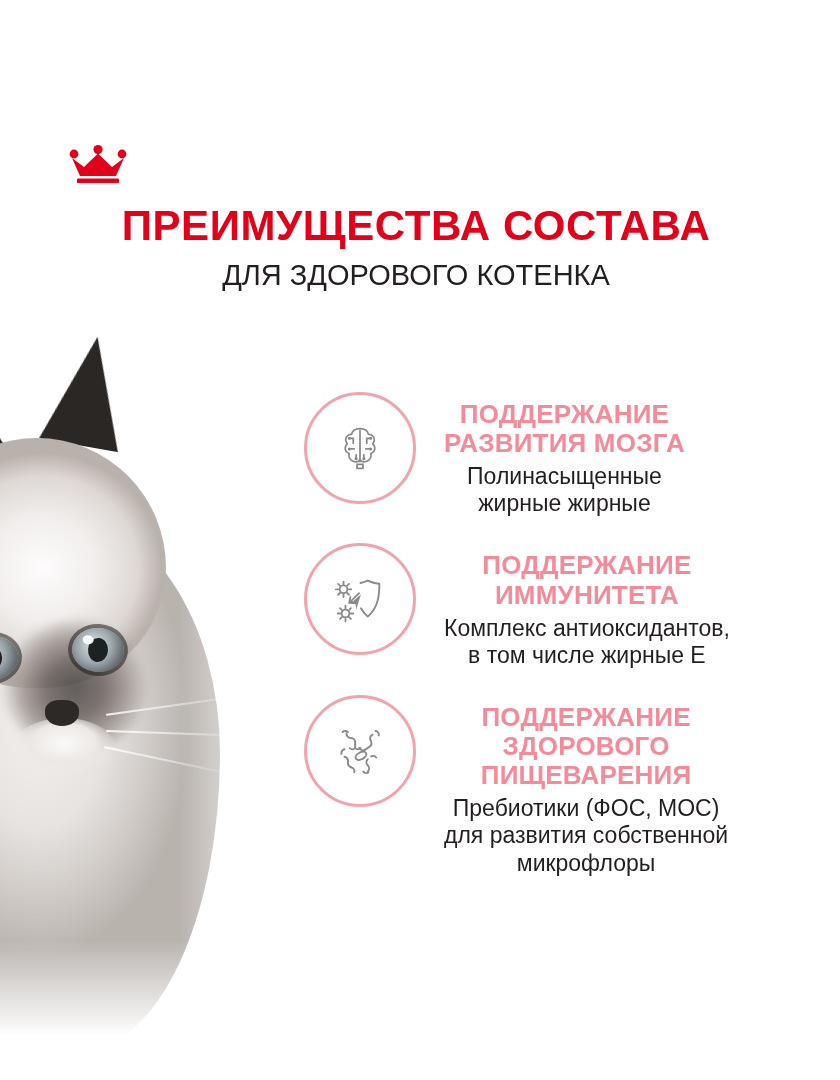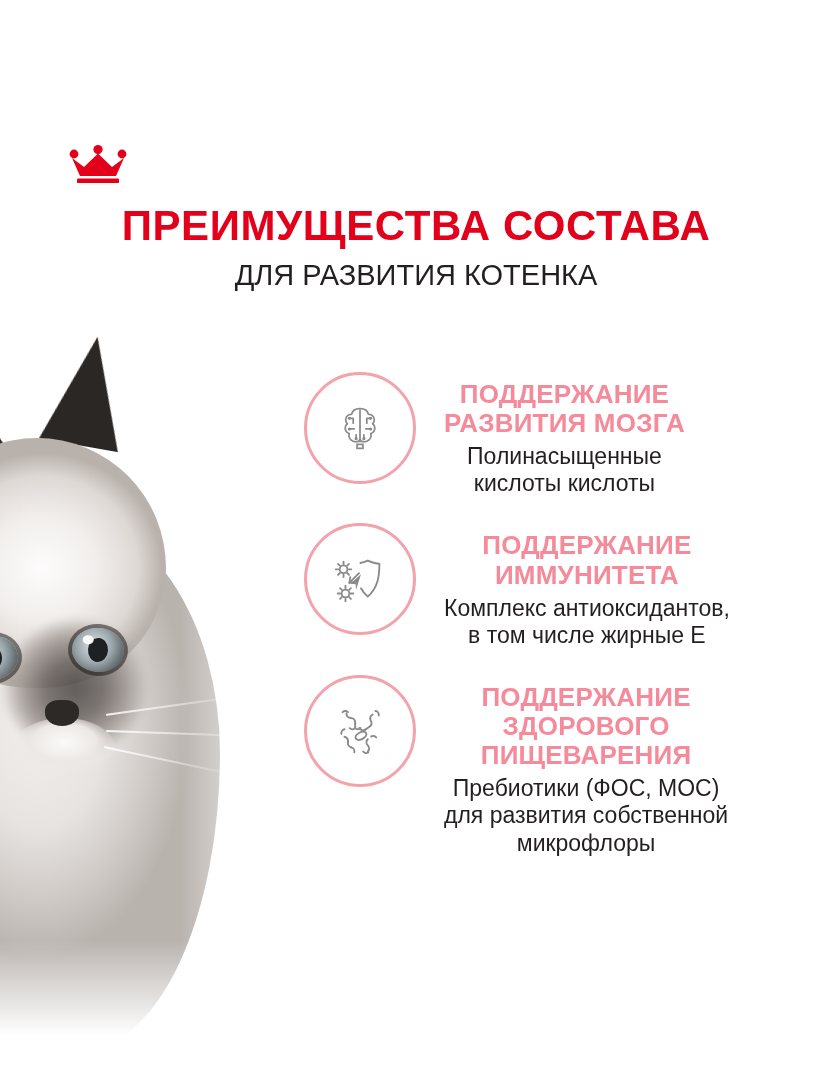--- a/index.html
+++ b/index.html
@@ -199,21 +199,21 @@
     color: #231f20;
     line-height: 1.1;
     margin: 12px 0 0 0;
     white-space: nowrap;
   }
 
   
   .benefits {
     position: absolute;
     left: 304px;
-    top: 372px;
+    top: 392px;
     width: 520px;
   }
   .benefit {
     display: flex;
     align-items: flex-start;
     margin-bottom: 26px;
   }
   .benefit-icon {
     flex: 0 0 auto;
     width: 106px;
@@ -287,21 +287,21 @@
         <circle cx="30" cy="4.6" r="4.6"></circle>
         <circle cx="54" cy="9" r="4.4"></circle>
         <path d="M4 13 L12 31 L48 31 L56 13 L44 22 L30 8.5 L16 22 Z"></path>
         <rect x="9" y="33.5" width="42" height="4.6" rx="1.2"></rect>
       </g>
     </svg>
   </div>
 
   <div class="heading-block">
     <h1 class="title-main">ПРЕИМУЩЕСТВА СОСТАВА</h1>
-    <h2 class="title-sub">ДЛЯ РАЗВИТИЯ КОТЕНКА</h2>
+    <h2 class="title-sub">ДЛЯ ЗДОРОВОГО КОТЕНКА</h2>
   </div>
 
   <div class="benefits">
 
     <div class="benefit b1">
       <div class="benefit-icon">
         <svg viewBox="0 0 64 64" width="62" height="62" aria-hidden="true">
           <g fill="none" stroke="#8a8a8a" stroke-width="1.8" stroke-linecap="round" stroke-linejoin="round">
             <path d="M32 12c-5 0-8 2.6-8.6 5.6-3.6.3-6.2 2.8-6.2 6 0 1.6.6 3 1.7 4-1.4 1.1-2.2 2.7-2.2 4.5 0 2.6 1.7 4.8 4.2 5.6-.2.7-.3 1.4-.3 2.1 0 3.6 3 6.4 7 6.4 2 0 3.8-.8 4.9-2"></path>
             <path d="M32 12c5 0 8 2.6 8.6 5.6 3.6.3 6.2 2.8 6.2 6 0 1.6-.6 3-1.7 4 1.4 1.1 2.2 2.7 2.2 4.5 0 2.6-1.7 4.8-4.2 5.6.2.7.3 1.4.3 2.1 0 3.6-3 6.4-7 6.4-2 0-3.8-.8-4.9-2"></path>
@@ -314,21 +314,21 @@
             <circle cx="28" cy="43" r="1.6" fill="#8a8a8a" stroke="none"></circle>
             <circle cx="36" cy="43" r="1.6" fill="#8a8a8a" stroke="none"></circle>
           </g>
           <path d="M29 49h6v4h-6z" fill="none" stroke="#8a8a8a" stroke-width="1.8"></path>
         </svg>
       </div>
       <div class="benefit-text">
         <p class="benefit-title">ПОДДЕРЖАНИЕ
 РАЗВИТИЯ МОЗГА</p>
         <p class="benefit-desc">Полинасыщенные
-кислоты кислоты</p>
+жирные жирные</p>
       </div>
     </div>
 
     <div class="benefit b2">
       <div class="benefit-icon">
         <svg viewBox="0 0 64 64" width="62" height="62" aria-hidden="true">
           <g fill="none" stroke="#8a8a8a" stroke-width="1.9" stroke-linecap="round" stroke-linejoin="round">
             <path d="M40 13c6 2.5 10 3.2 12 3.2 0 12-1 24-12 34-3-2.7-5.4-5.6-7-8.6"></path>
             <path d="M40 13c-3 1.2-5.4 2-7.6 2.5"></path>
             <path d="M31 26l-10 10"></path>

